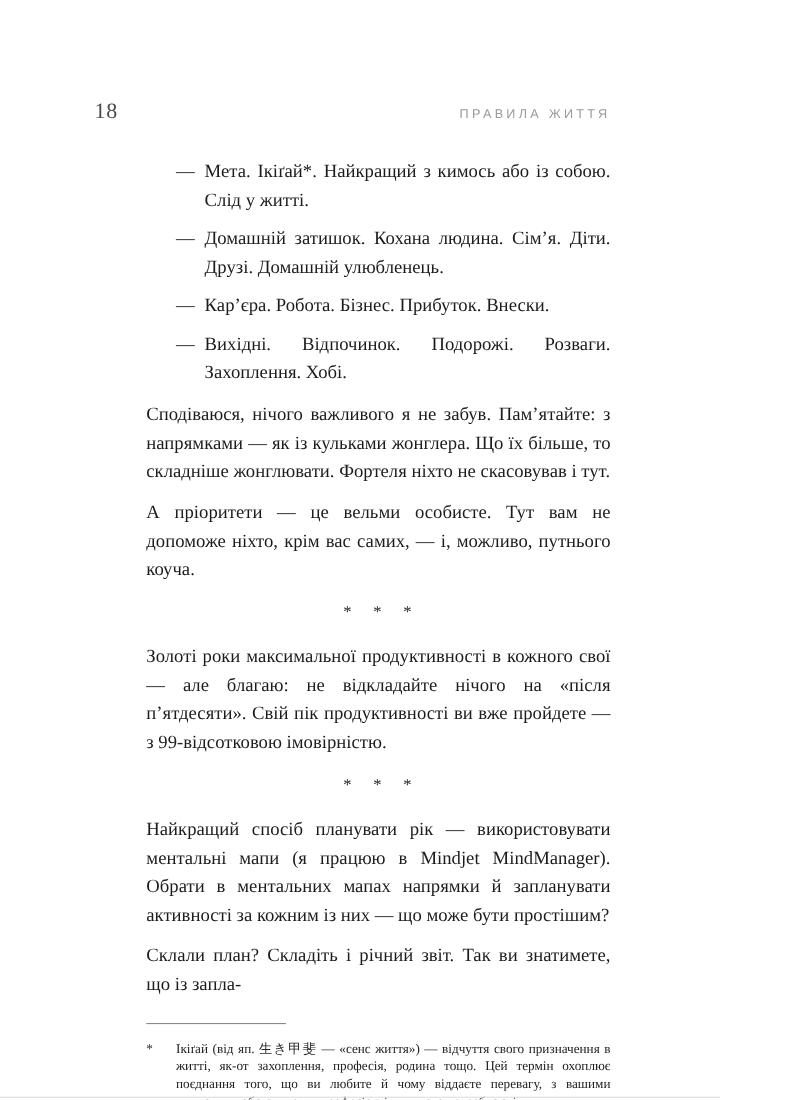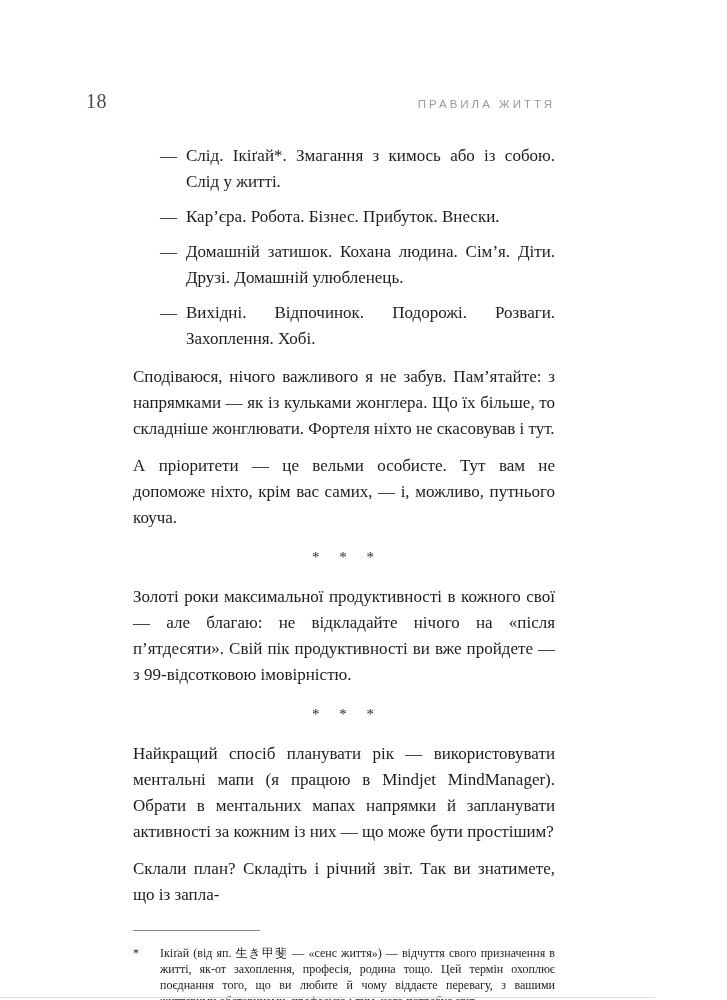--- a/index.html
+++ b/index.html
@@ -104,23 +104,23 @@
 <div class="page">
 
   <header class="page-header">
     <span class="page-number">18</span>
     <span class="running-title">ПРАВИЛА ЖИТТЯ</span>
   </header>
 
   <main class="body-text">
 
     <ul class="topic-list">
-      <li><span class="dash">—</span><span>Слід. Ікіґай*. Змагання з кимось або із собою. Слід у житті.</span></li>
+      <li><span class="dash">—</span><span>Мета. Ікіґай*. Найкращий з кимось або із собою. Слід у житті.</span></li>
+      <li><span class="dash">—</span><span>Домашній затишок. Кохана людина. Сім’я. Діти. Друзі. Домашній улюбленець.</span></li>
       <li><span class="dash">—</span><span>Кар’єра. Робота. Бізнес. Прибуток. Внески.</span></li>
-      <li><span class="dash">—</span><span>Домашній затишок. Кохана людина. Сім’я. Діти. Друзі. Домашній улюбленець.</span></li>
       <li><span class="dash">—</span><span>Вихідні. Відпочинок. Подорожі. Розваги. Захоплення. Хобі.</span></li>
     </ul>
 
     <p class="para">Сподіваюся, нічого важливого я не забув. Пам’ятайте: з напрямками — як із кульками жонглера. Що їх більше, то складніше жонглювати. Фортеля ніхто не скасовував і тут.</p>
     <p class="para">А пріоритети — це вельми особисте. Тут вам не допоможе ніхто, крім вас самих, — і, можливо, путнього коуча.</p>
 
     <div class="sep">* * *</div>
 
     <p class="para">Золоті роки максимальної продуктивності в кожного свої — але благаю: не відкладайте нічого на «після п’ятдесяти». Свій пік продуктивності ви вже пройдете — з 99-відсотковою імовірністю.</p>
 

